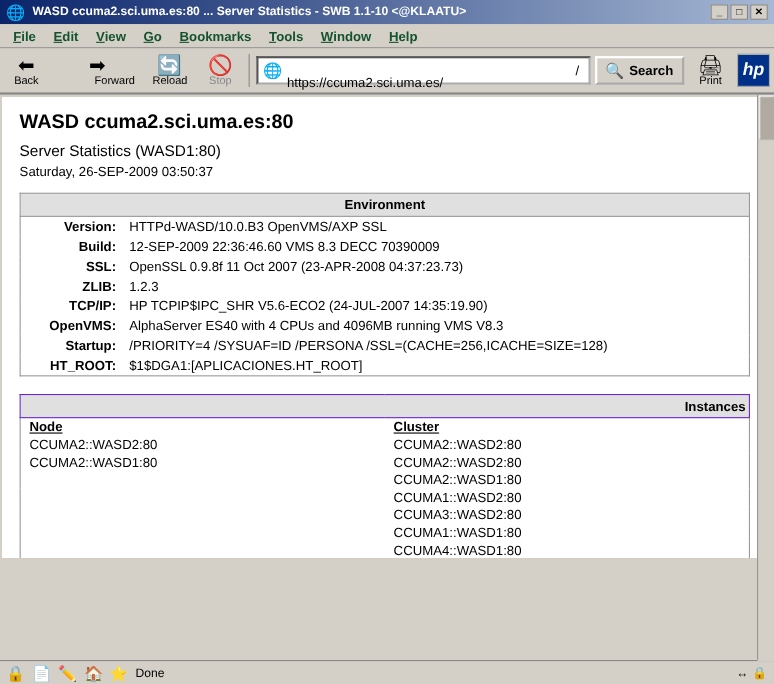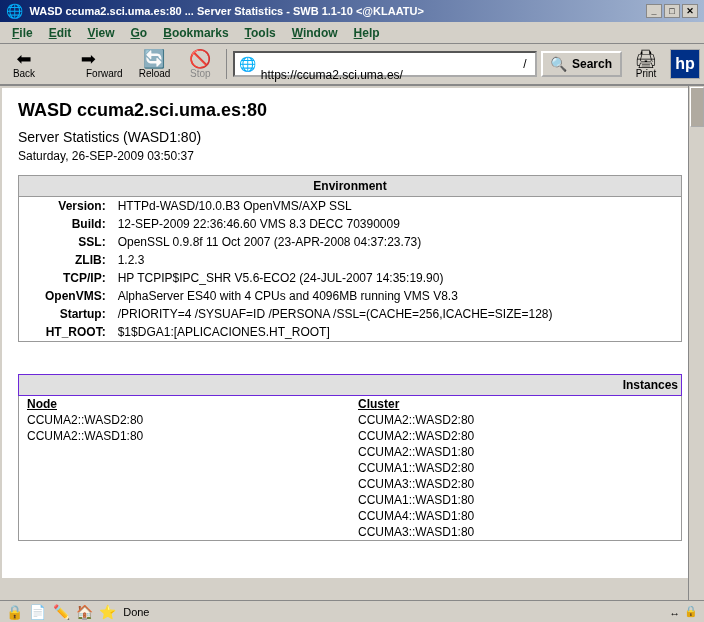--- a/index.html
+++ b/index.html
@@ -97,20 +97,21 @@
       height: 26px;
     }
     .search-icon-img { font-size: 14px; }
 
     .hp-logo {
       width: 30px; height: 30px;
       background: #003087;
       color: white;
       font-size: 16px;
       font-weight: bold;
+      font-style: italic;
       display: flex; align-items: center; justify-content: center;
       border: 1px solid #aaa;
     }
 
     
     .content-area {
       background: white;
       margin: 2px;
       padding: 12px 16px;
       height: calc(622px - 22px - 22px - 42px - 24px - 22px);
@@ -119,21 +120,21 @@
 
     .page-title { font-size: 18px; font-weight: bold; margin-bottom: 8px; }
     .page-subtitle { font-size: 14px; font-weight: normal; margin-bottom: 4px; }
     .page-date { font-size: 12px; margin-bottom: 12px; }
 
     
     .env-table {
       width: 100%;
       border-collapse: collapse;
       border: 1px solid #999;
-      margin-bottom: 32px;
+      margin-bottom: 16px;
       font-size: 12px;
     }
     .env-table th {
       background: #e0e0e0;
       text-align: center;
       padding: 3px;
       border: 1px solid #999;
       font-size: 12px;
     }
     .env-table td {
@@ -258,21 +259,21 @@
       <span class="search-icon-img">🔍</span>
       <span>Search</span>
     </div>
     <div class="tb-btn">
       <span class="tb-icon">🖨</span>
       <span style="font-size:10px;">Print</span>
     </div>
     <div class="hp-logo">hp</div>
   </div>
 
-  <div class="content-area" style="height:490px;overflow-y:auto;padding-right:20px;">
+  <div class="content-area" style="height:419px;overflow-y:auto;padding-right:20px;">
 
     <div class="page-title">WASD ccuma2.sci.uma.es:80</div>
     <div class="page-subtitle">Server Statistics   (WASD1:80)</div>
     <div class="page-date">Saturday, 26-SEP-2009 03:50:37</div>
 
     <table class="env-table">
       <thead>
         <tr>
           <th colspan="2">Environment</th>
         </tr>

